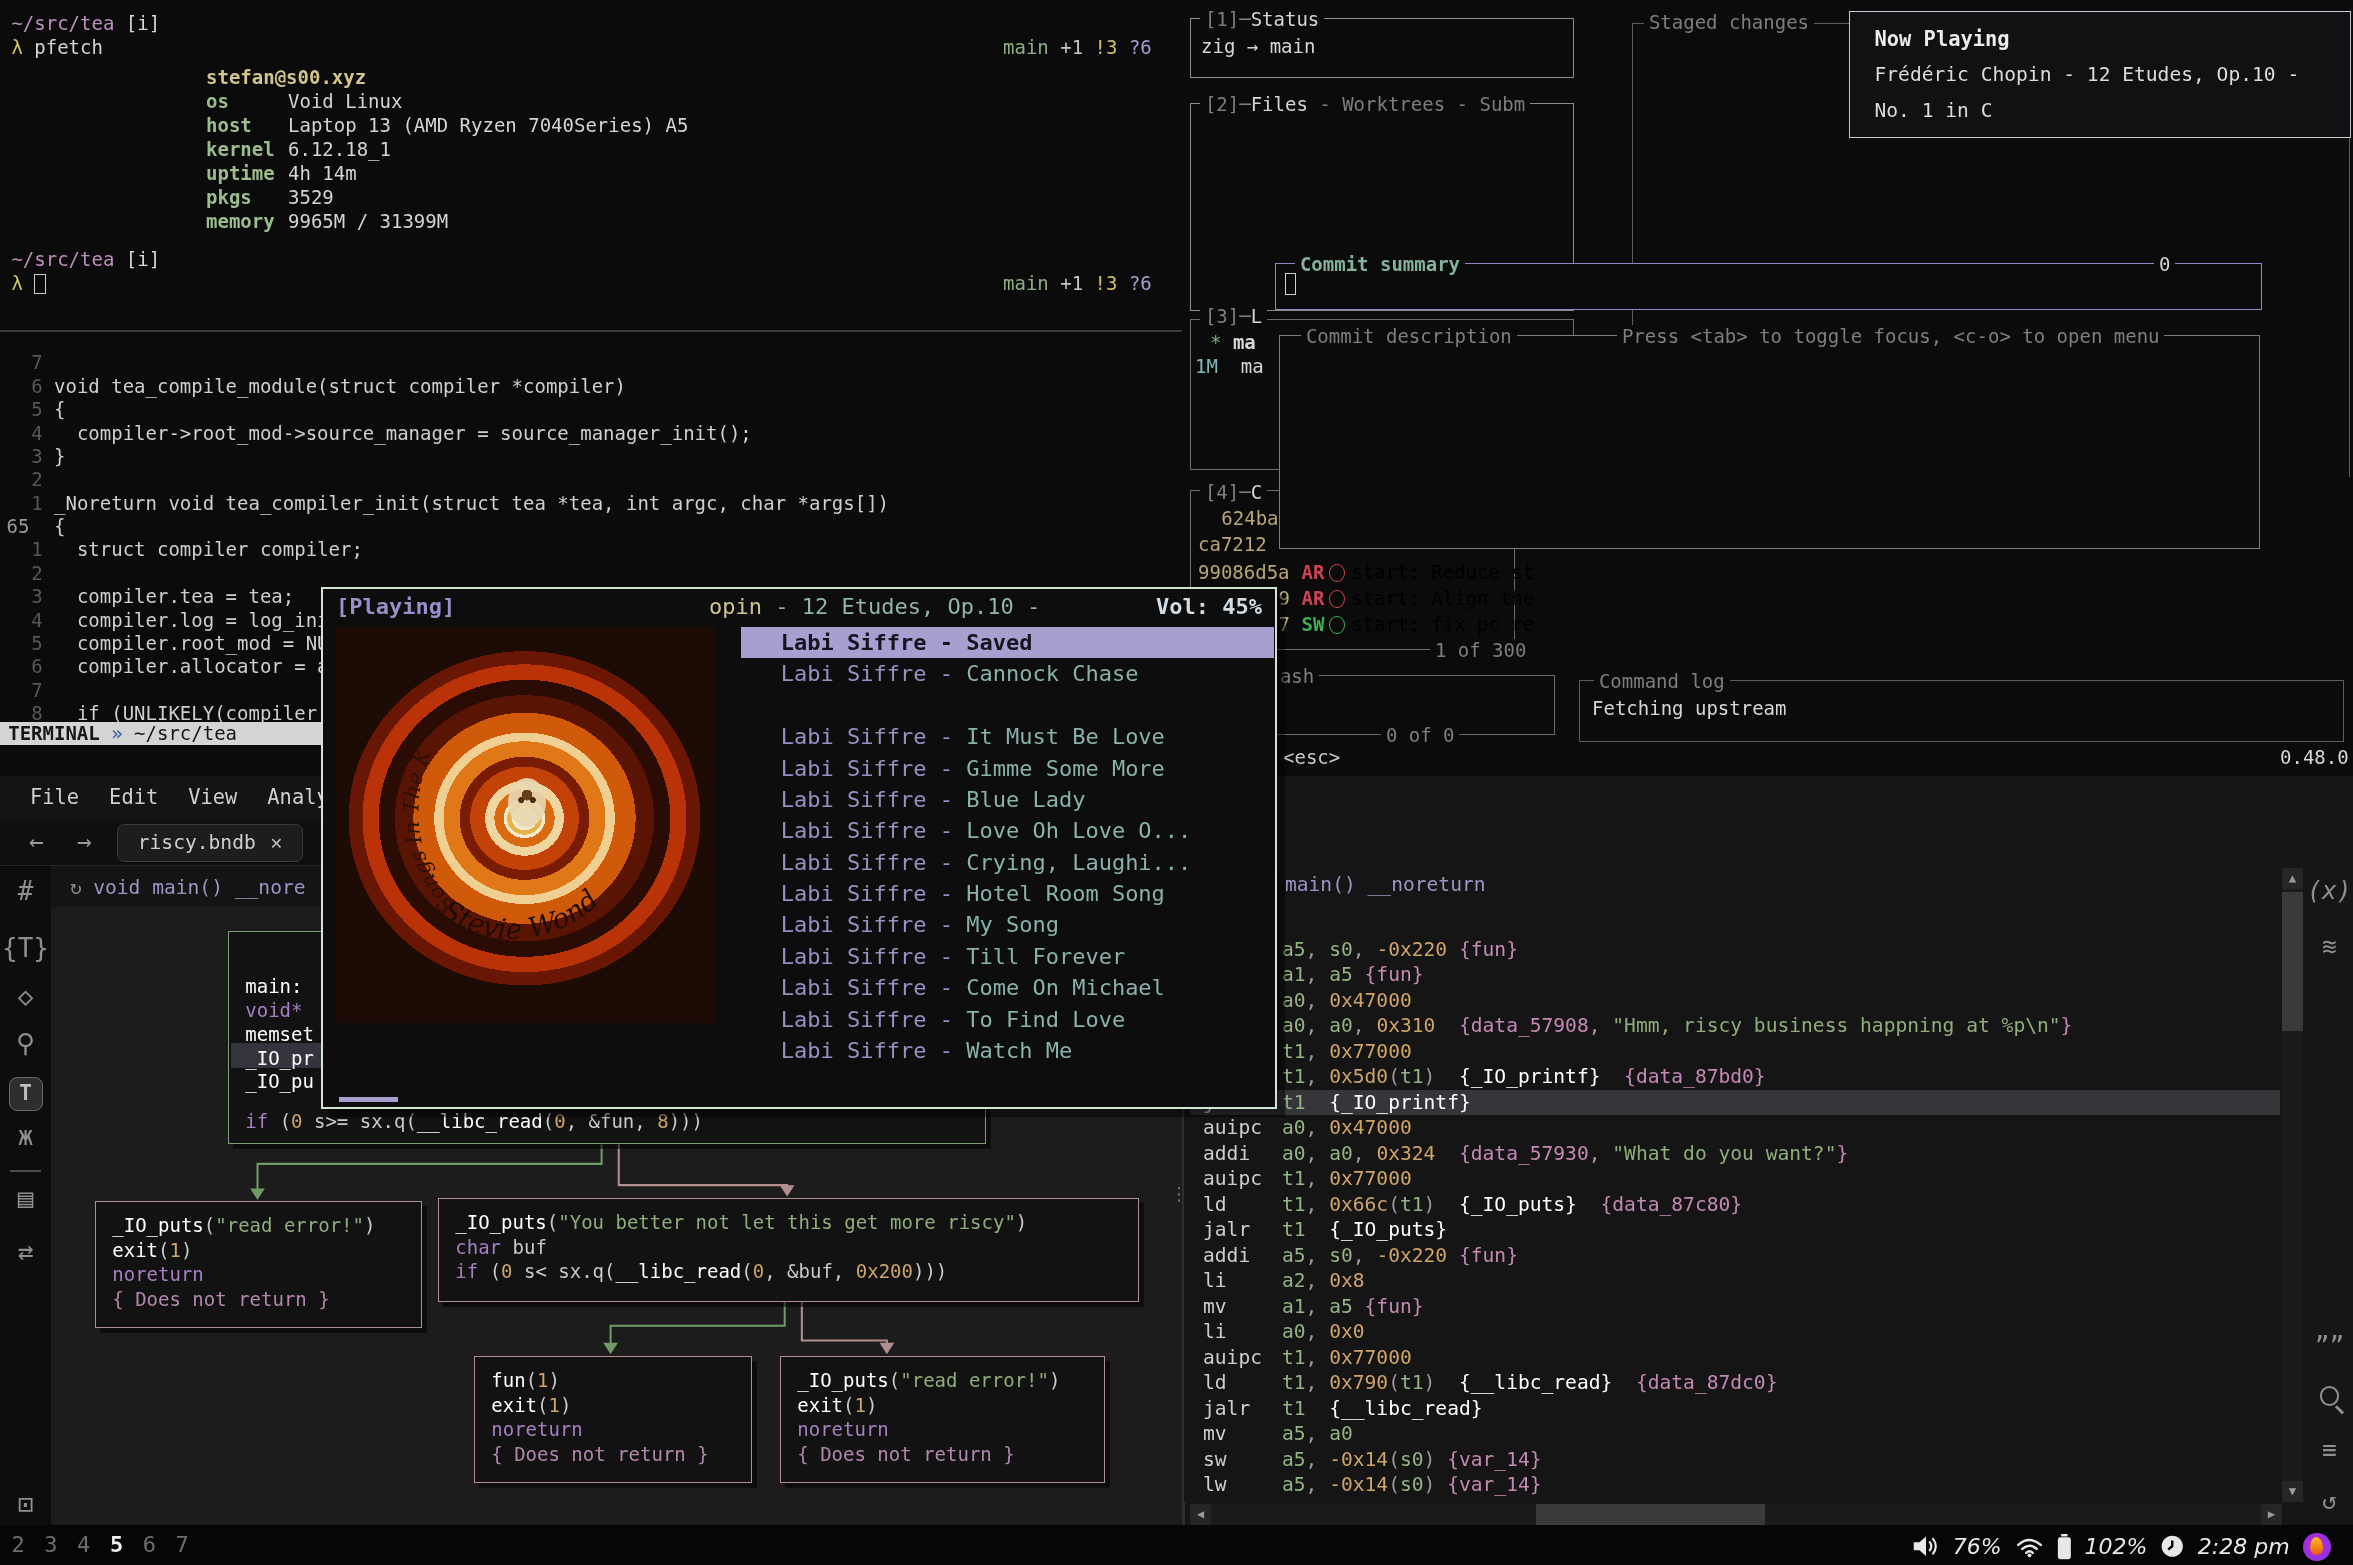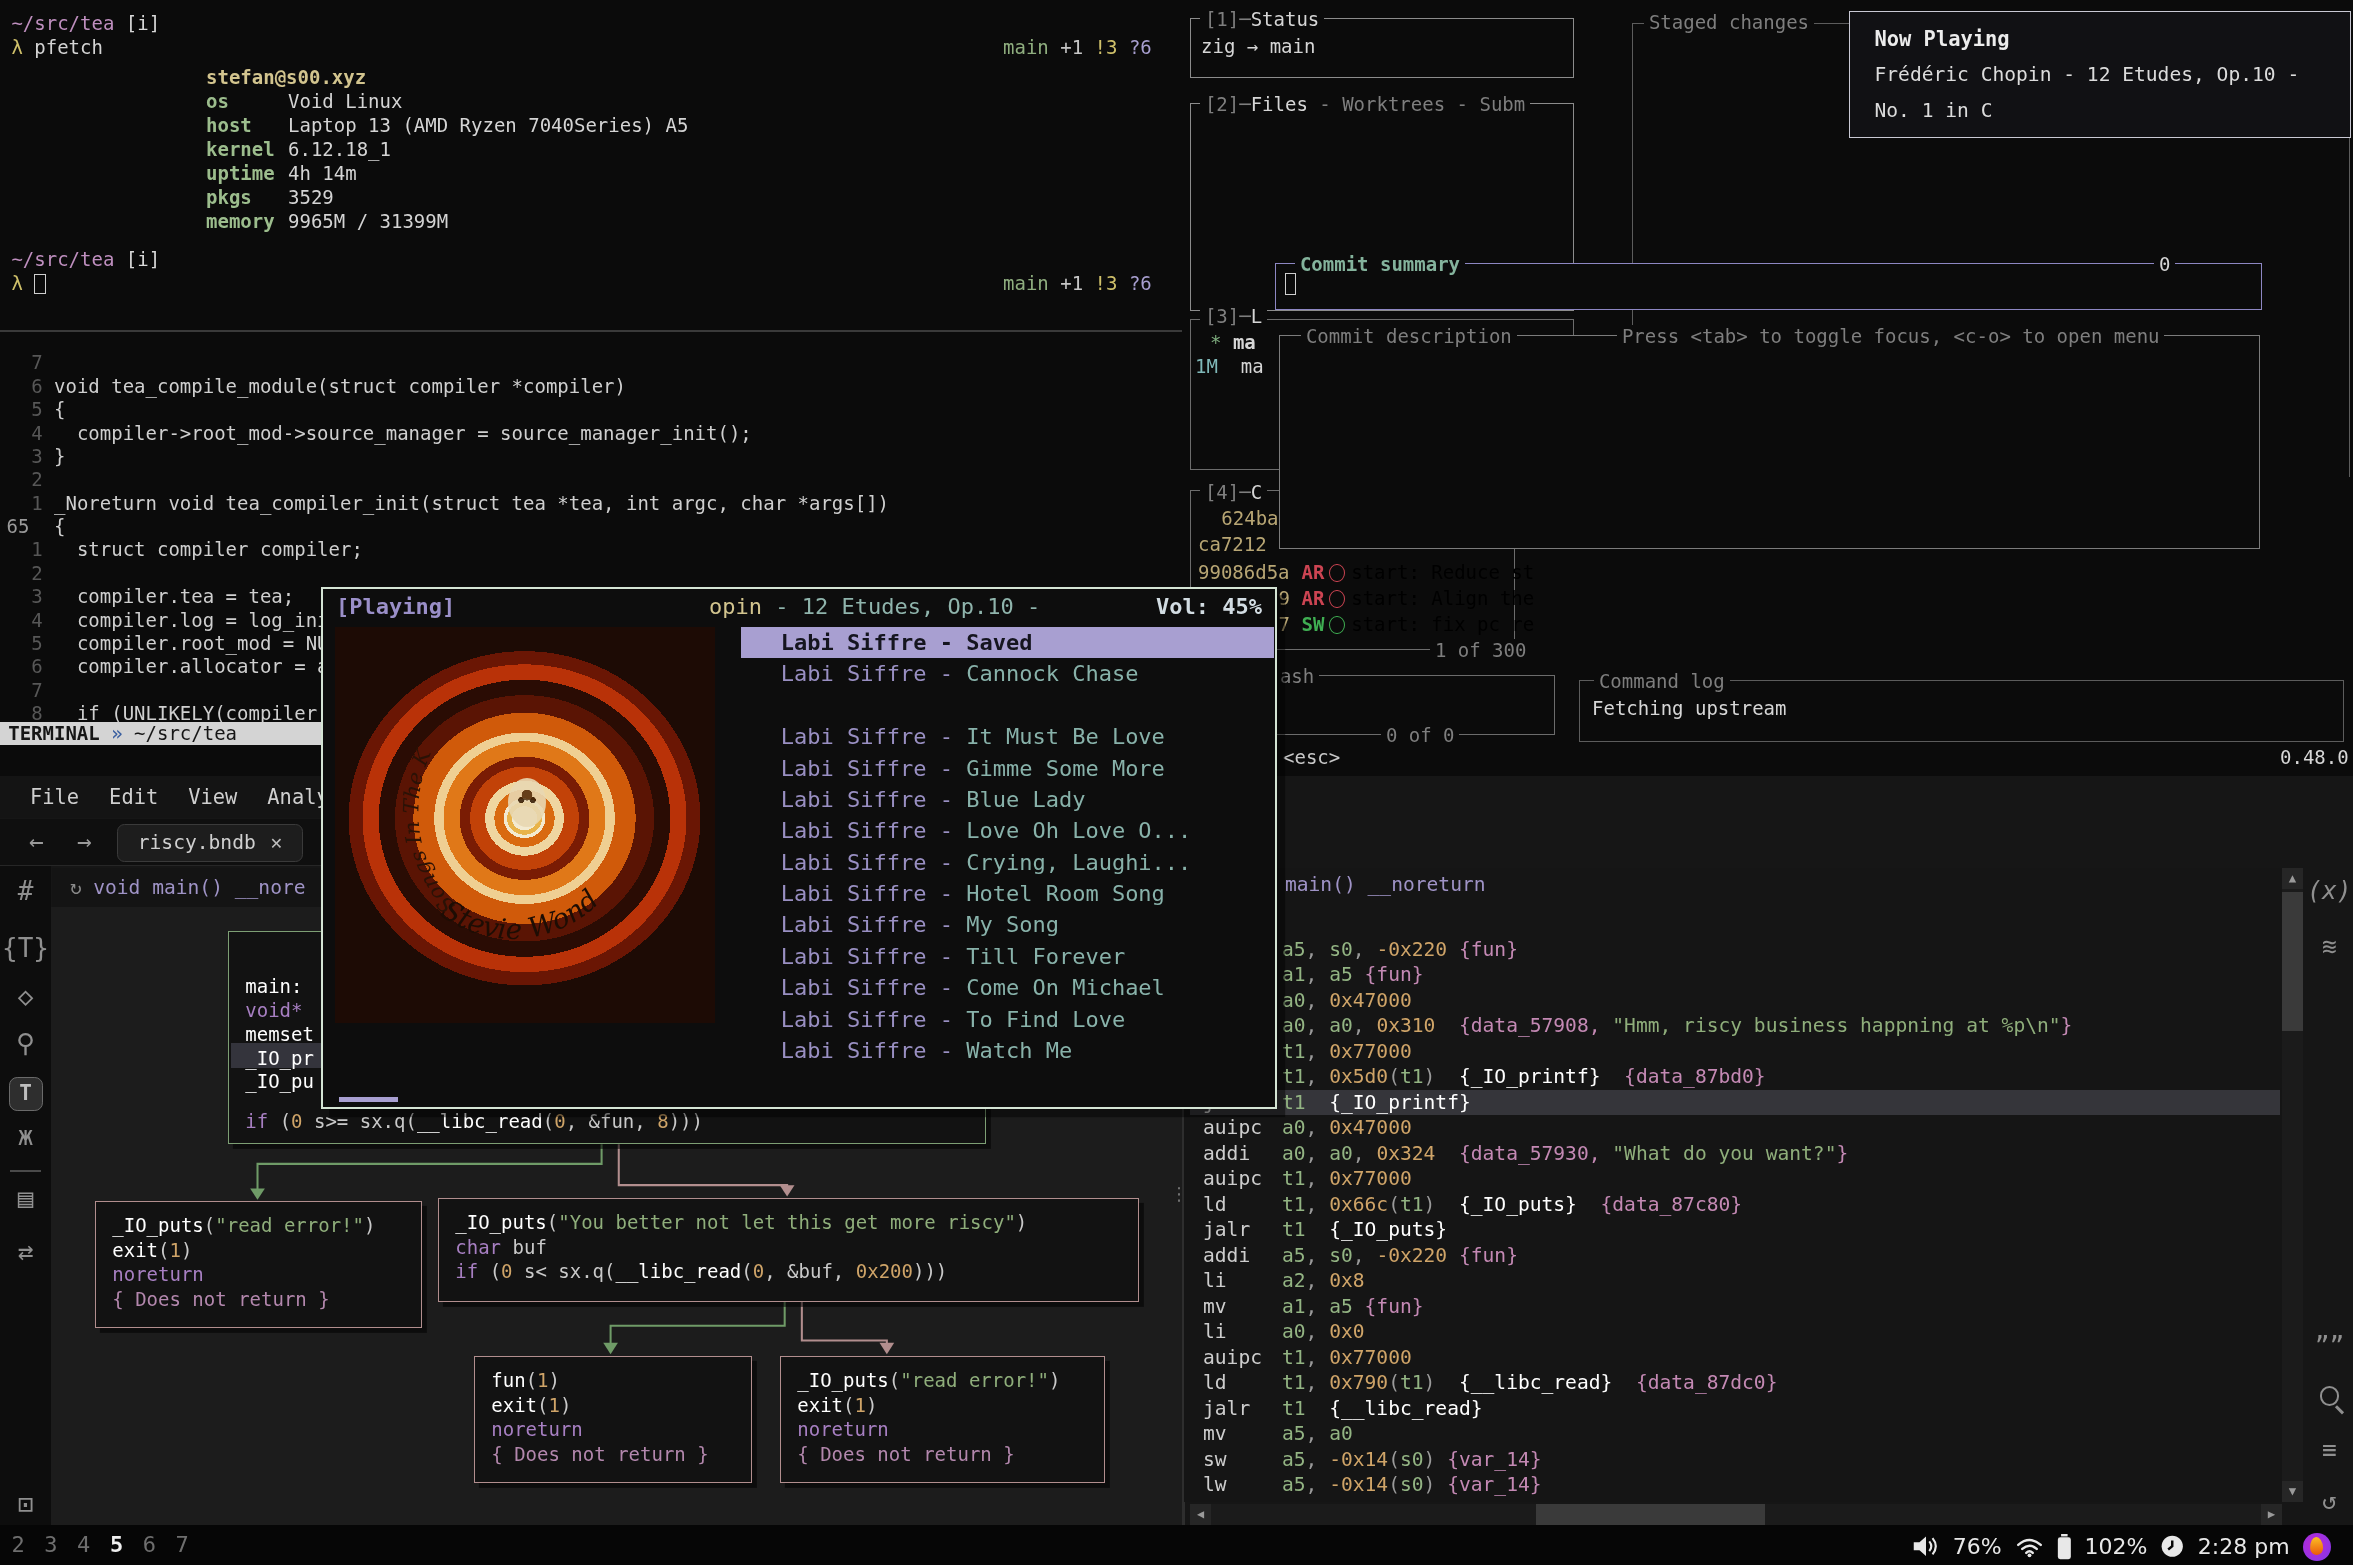--- a/index.html
+++ b/index.html
@@ -120,21 +120,21 @@
   .prow.sel .art, .prow.sel .son { color:#15151f; font-weight:bold; }
   #pl-progress { position:absolute; left:16.3px; bottom:4.9px; width:59px; height:4.9px; background:#a89fd1; }
 
   
   #sysbar { left:0; top:1525px; width:2354px; height:41px; background:#060606; z-index:70; }
   #workspaces { position:absolute; left:11.4px; top:1532px; font-size:22px; color:#6e6e6e;
     letter-spacing:0; z-index:71; }
   #workspaces span { margin-right:19.6px; }
   #workspaces .active { color:#efefef; font-weight:bold; }
   #tray { position:absolute; right:11.4px; top:1530px; height:33px; display:flex; align-items:center; gap:13px;
-    color:#e8e8e8; font-size:22px; font-family:"DejaVu Sans", sans-serif; z-index:71; }
+    color:#e8e8e8; font-size:22px; font-family:"DejaVu Sans", sans-serif; z-index:71;font-style:italic; }
   .flamebadge { width:28px; height:28px; border-radius:50%; background:radial-gradient(circle at 40% 40%, #c026d3, #7c3aed);
     position:relative; }
   .flamebadge::after { content:""; position:absolute; left:7.4px; top:4.9px; width:13px; height:18px;
     background:linear-gradient(#fbbf24, #ea580c); border-radius:50% 50% 50% 50% / 62% 62% 38% 38%;
     transform:rotate(-3deg); }
 </style>
 </head>
 <body>
 
 <div id="root">

